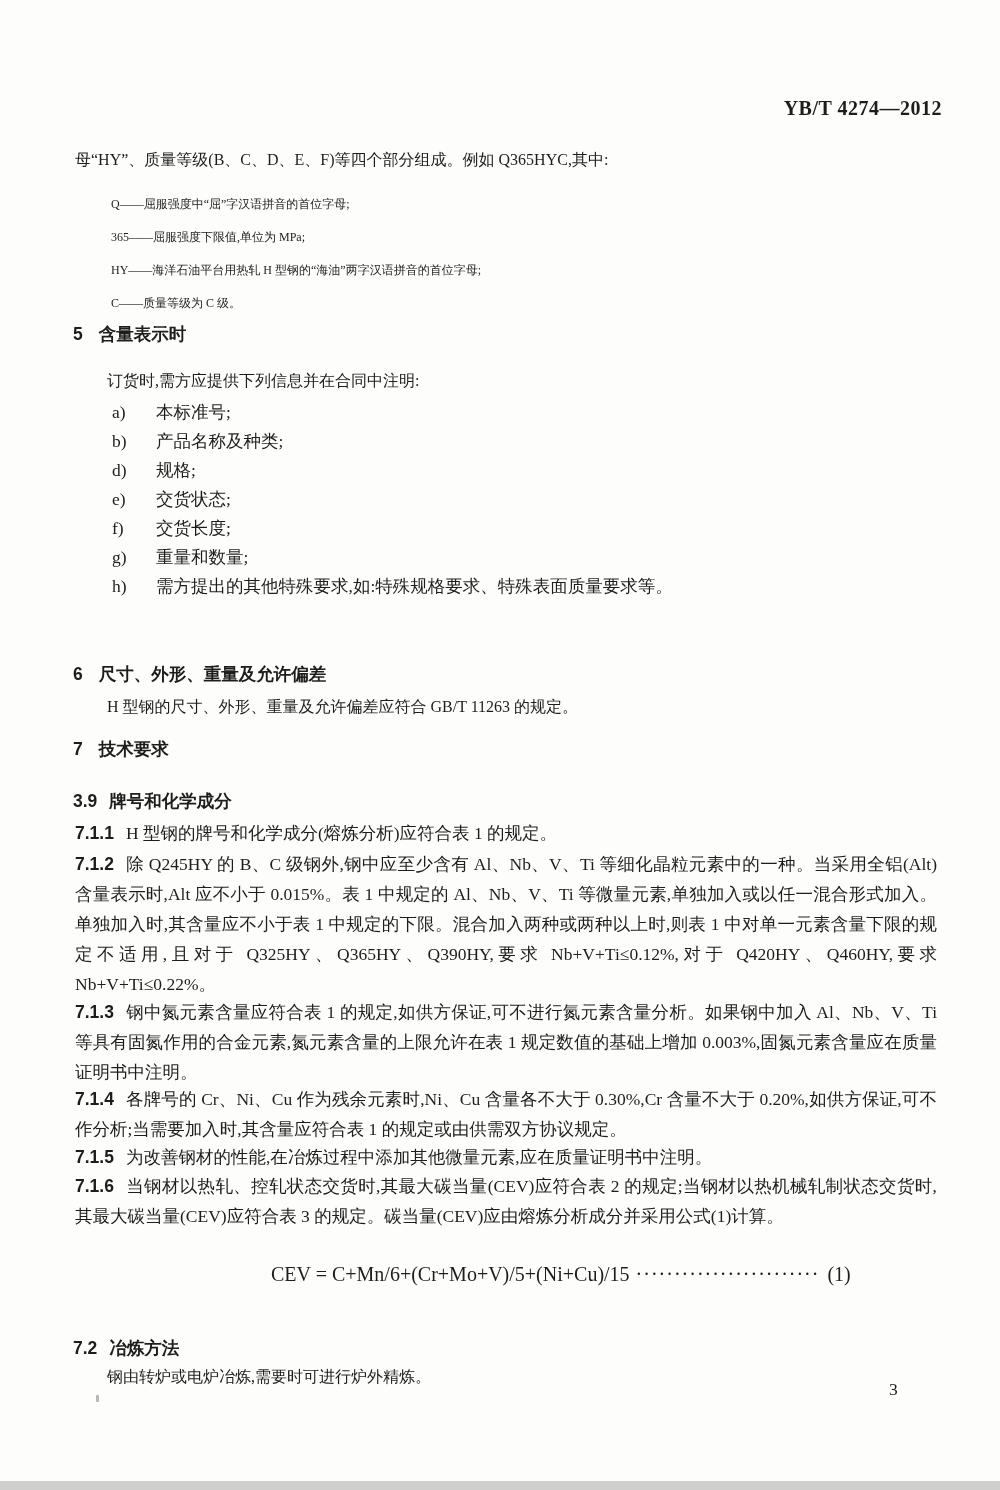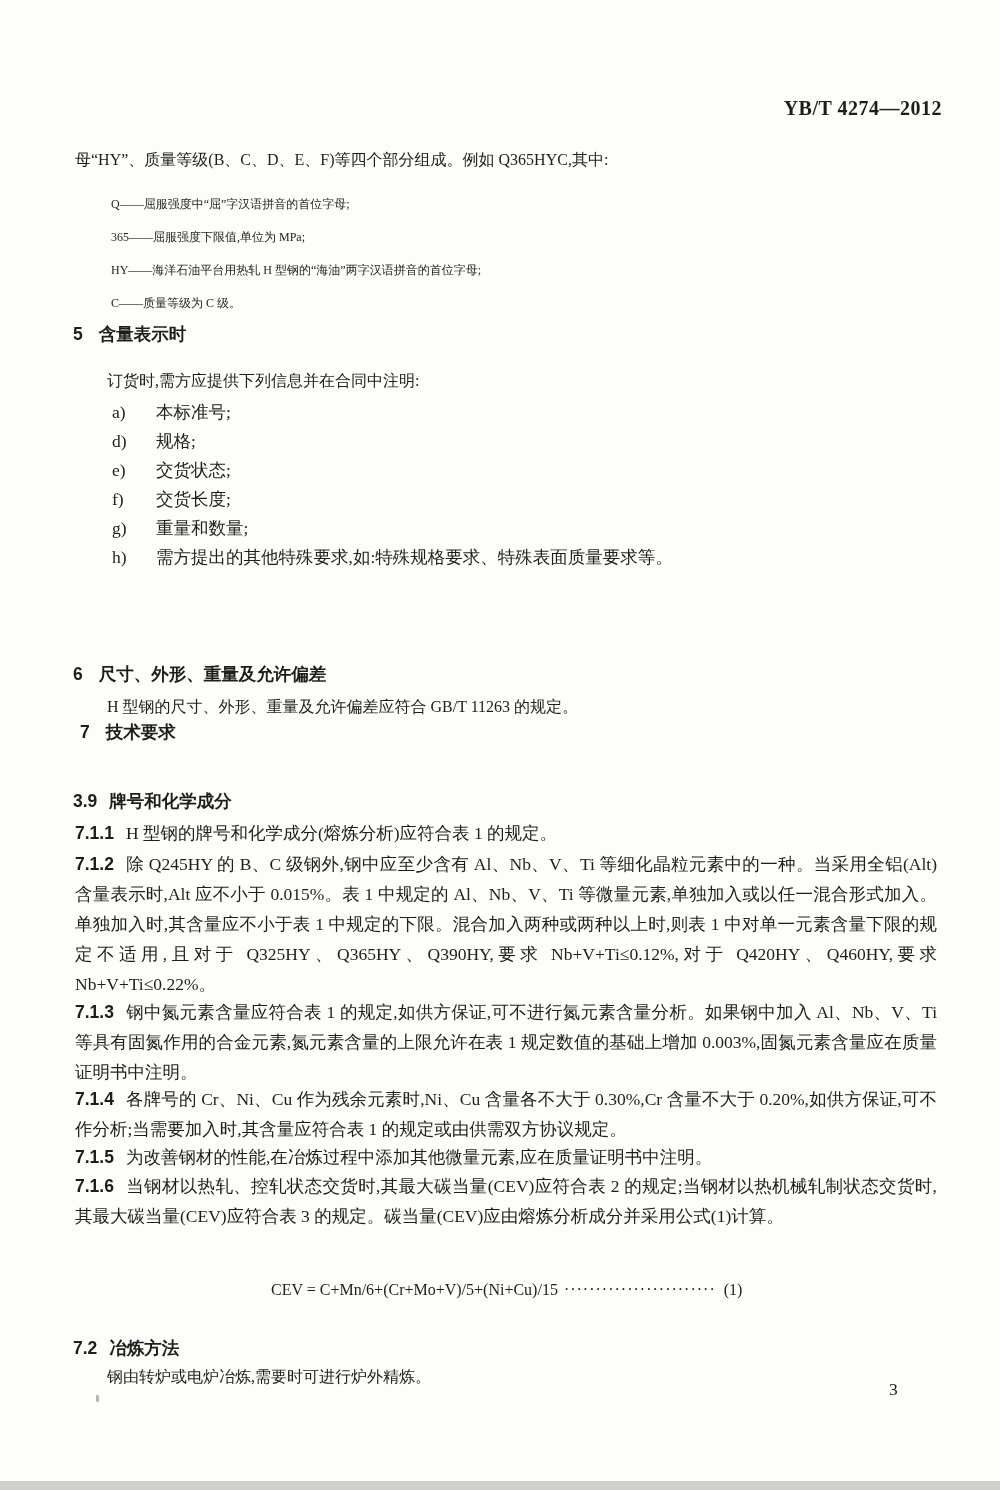--- a/index.html
+++ b/index.html
@@ -88,21 +88,21 @@
     line-height: 29px;
   }
   .order-list .item-label {
     display: inline-block;
     width: 44px;
   }
 
   .sec6-heading { top: 662px; }
   .sec6-body    { top: 692px; text-indent: 2em; }
 
-  .sec7-heading { top: 720px; margin-left: 7px; }
+  .sec7-heading { top: 737px; }
   .sub71-heading { top: 789px; }
 
   .clause {
     left: 75px;
     width: 862px;
     font-size: 17.5px;
     line-height: 30px;
     text-align: justify;
   }
   .clause-num {
@@ -115,24 +115,23 @@
   .c713 { top: 997px; }
   .c714 { top: 1084px; }
   .c715 { top: 1142px; }
   .c716 { top: 1171px; }
   .c717 { top: 1305px; }
 
   .formula-row {
     top: 1259px;
     left: 75px;
     width: 862px;
-    font-size: 16px;
+    font-size: 20px;
     line-height: 30px;
     white-space: nowrap;
-    margin-top: 16px;
   }
   .formula-row .expr { margin-left: 196px; }
   .formula-row .dots { letter-spacing: 1px; margin-left: 6px; }
   .formula-row .eq-num { margin-left: 8px; }
 
   .sub72-heading { top: 1336px; }
   .sec72-body    { top: 1362px; text-indent: 2em; }
 
   .page-num {
     position: absolute;
@@ -177,20 +176,21 @@
     <div>C——质量等级为 C 级。</div>
   </div>
 
   <div class="abs sec-heading sec5-heading">
     <span class="sec-num">5</span><span>含量表示时</span>
   </div>
   <div class="abs body-text sec5-intro">订货时,需方应提供下列信息并在合同中注明:</div>
 
   <div class="abs order-list">
     <div><span class="item-label">a)</span><span>本标准号;</span></div>
+    <div><span class="item-label">b)</span><span>产品名称及种类;</span></div>
     <div><span class="item-label">d)</span><span>规格;</span></div>
     <div><span class="item-label">e)</span><span>交货状态;</span></div>
     <div><span class="item-label">f)</span><span>交货长度;</span></div>
     <div><span class="item-label">g)</span><span>重量和数量;</span></div>
     <div><span class="item-label">h)</span><span>需方提出的其他特殊要求,如:特殊规格要求、特殊表面质量要求等。</span></div>
   </div>
 
   <div class="abs sec-heading sec6-heading">
     <span class="sec-num">6</span><span>尺寸、外形、重量及允许偏差</span>
   </div>

